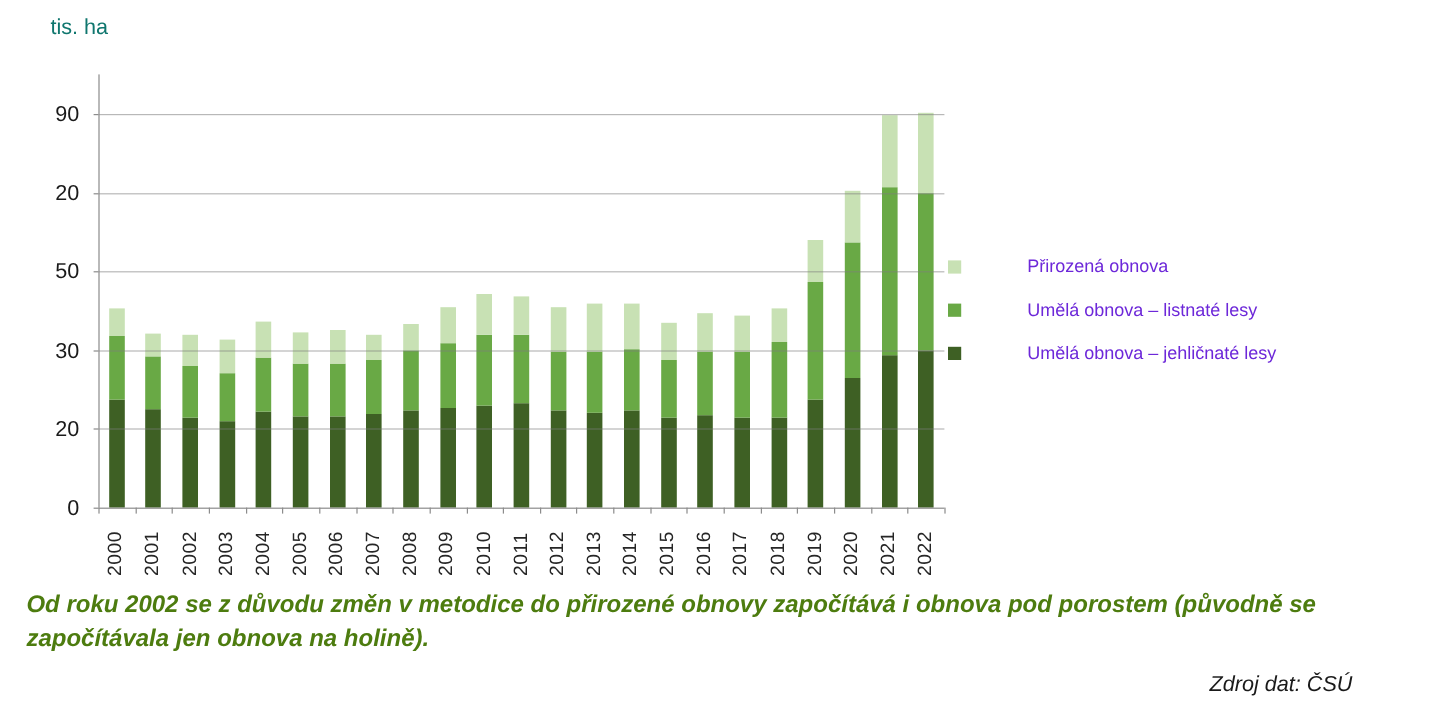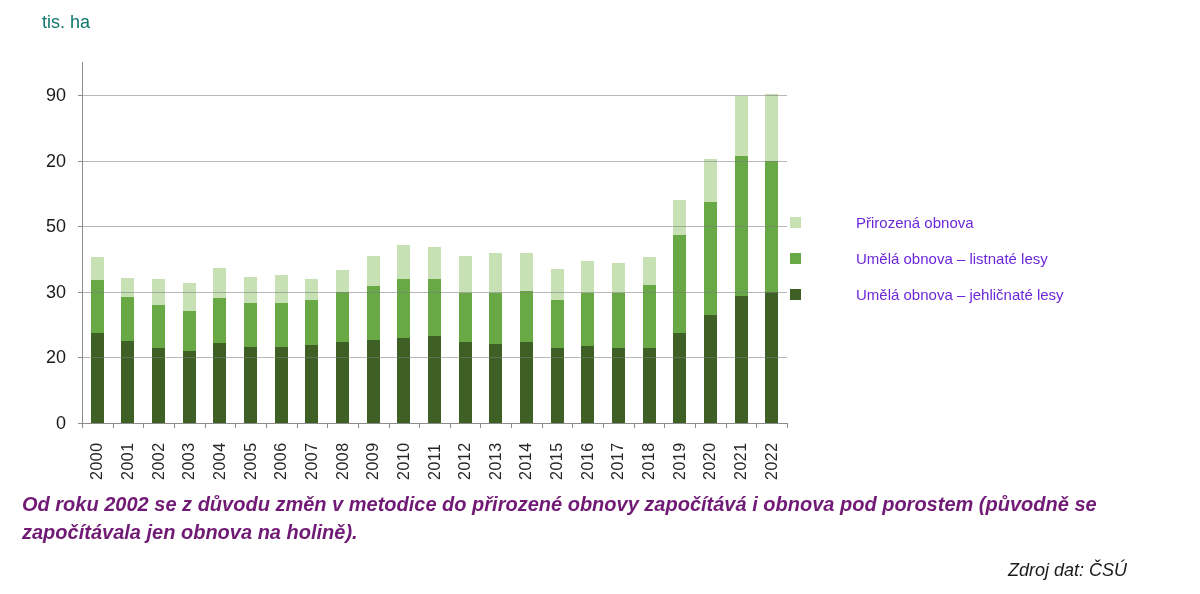--- a/index.html
+++ b/index.html
@@ -20,21 +20,21 @@
 
   .bar-seg { position:absolute; z-index:2; }
 
   .x-tick-label { position:absolute; font-size:16px; color:#262626; writing-mode:vertical-rl; transform:rotate(180deg); letter-spacing:0.5px; height:48px; display:flex; align-items:center; }
 
   #legend { position:absolute; left:790px; top:214px; z-index:5; }
   .legend-entry { display:flex; align-items:center; margin-bottom:20px; height:16px; }
   .legend-swatch { width:11px; height:11px; margin-right:7px; flex:0 0 auto; }
   .legend-label { font-size:15px; color:#6d28d9; white-space:nowrap;margin-left:48px; }
 
-  .caption { position:absolute; left:22px; top:490px; width:1125px; font-size:20px; font-weight:bold; font-style:italic; color:#701a75; line-height:1.42; }
+  .caption { position:absolute; left:22px; top:490px; width:1125px; font-size:20px; font-weight:bold; font-style:italic; color:#4d7c0f; line-height:1.42; }
   .source { position:absolute; right:73px; top:560px; font-size:18px; font-style:italic; color:#1a1a1a; }
 </style>
 </head>
 <body>
 
 <div id="stage">
   <div class="y-axis-title">tis. ha</div>
 
   <div id="plot-area">
       <div class="bar-seg" style="left: 90.8261px; top: 333.128px; width: 13px; height: 89.872px; background: rgb(62, 96, 36);"></div>

